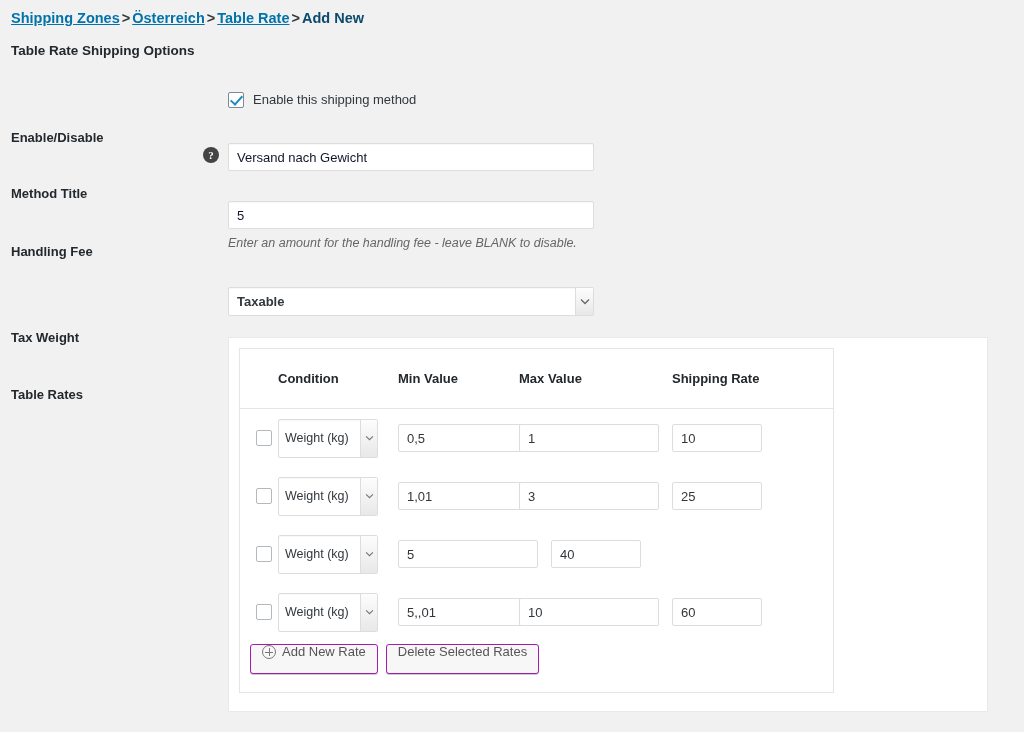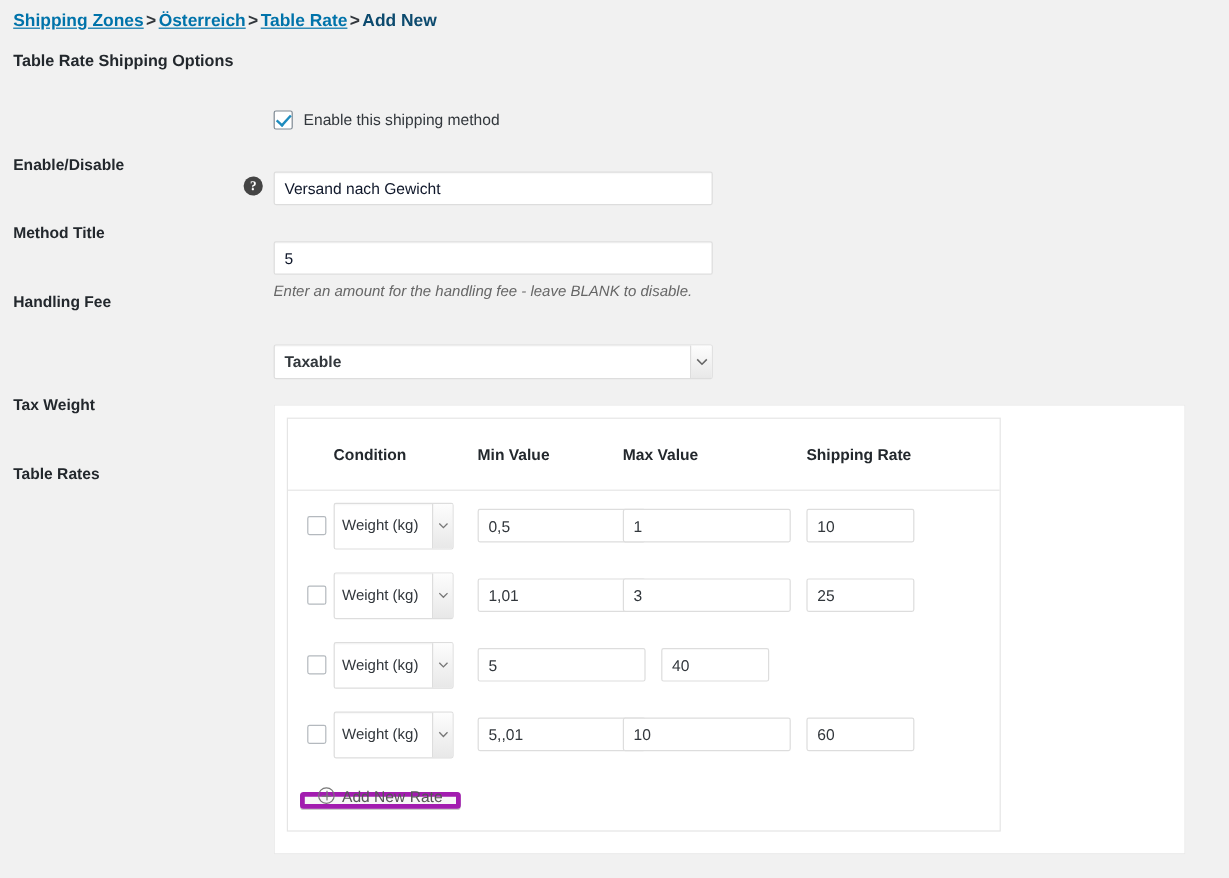--- a/index.html
+++ b/index.html
@@ -244,31 +244,31 @@
 
   
   .rates-actions {
     position: absolute;
     left: 10px;
     bottom: 18px;
     display: flex;
     gap: 8px;
   }
   .btn {
-    height: 14px;
+    height: 30px;
     padding: 0 11px;
     background: #f7f7f7;
-    border: 4px solid #a21caf;
+    border: 1px solid #a21caf;
     border-radius: 3px;
     font-family: "Liberation Sans", sans-serif;
     font-size: 13px;
     color: #555;
     cursor: pointer;
     display: inline-flex;
-    align-items: flex-end;
+    align-items: flex-start;
     gap: 6px;
     box-shadow: 0 1px 0 #ccc;
     line-height: 1;
     white-space: nowrap;
   }
   .plus-icon {
     width: 14px; height: 14px;
     border: 1px solid #777;
     border-radius: 50%;
     position: relative;
@@ -423,16 +423,19 @@
       <div class="cell col-rate">
         <input class="cell-input in-rate" value="60" style="">
       </div>
     </div>
 
     <div class="rates-actions">
       <button class="btn">
         <span class="plus-icon"></span>
         <span>Add New Rate</span>
       </button>
+      <button class="btn">
+        <span>Delete Selected Rates</span>
+      </button>
     </div>
 
   </div>
 </div>
 
 </body></html>

